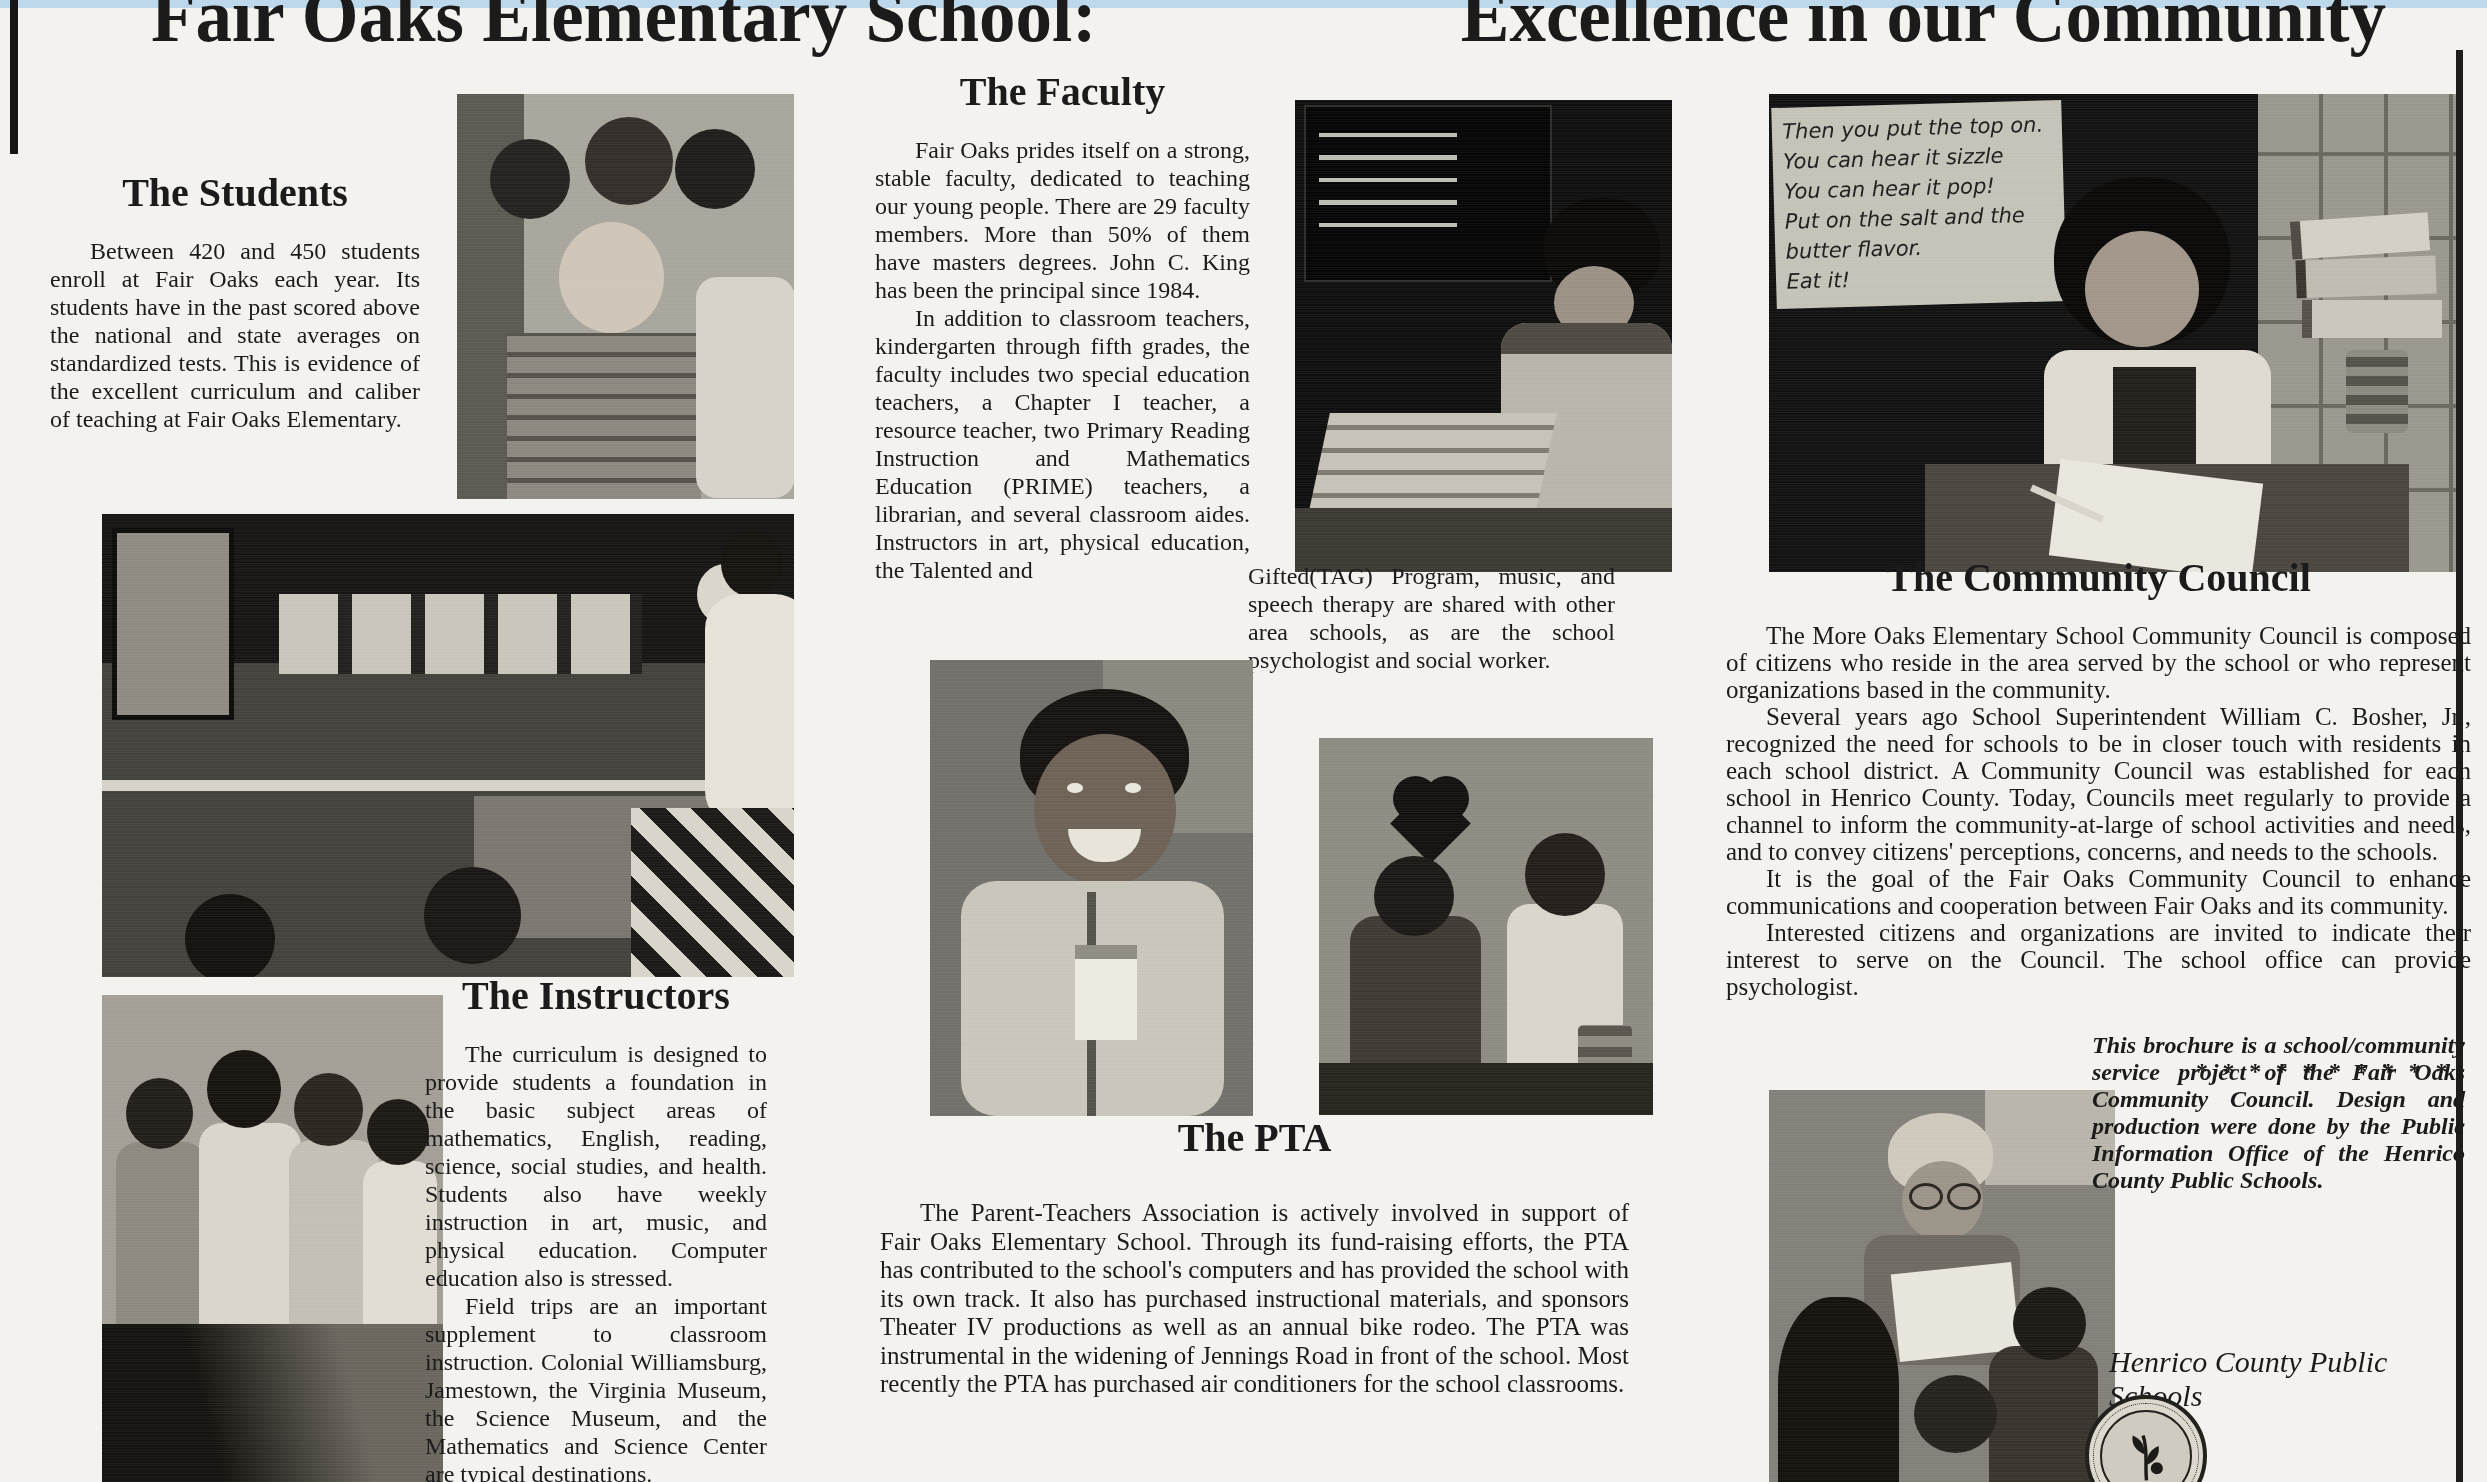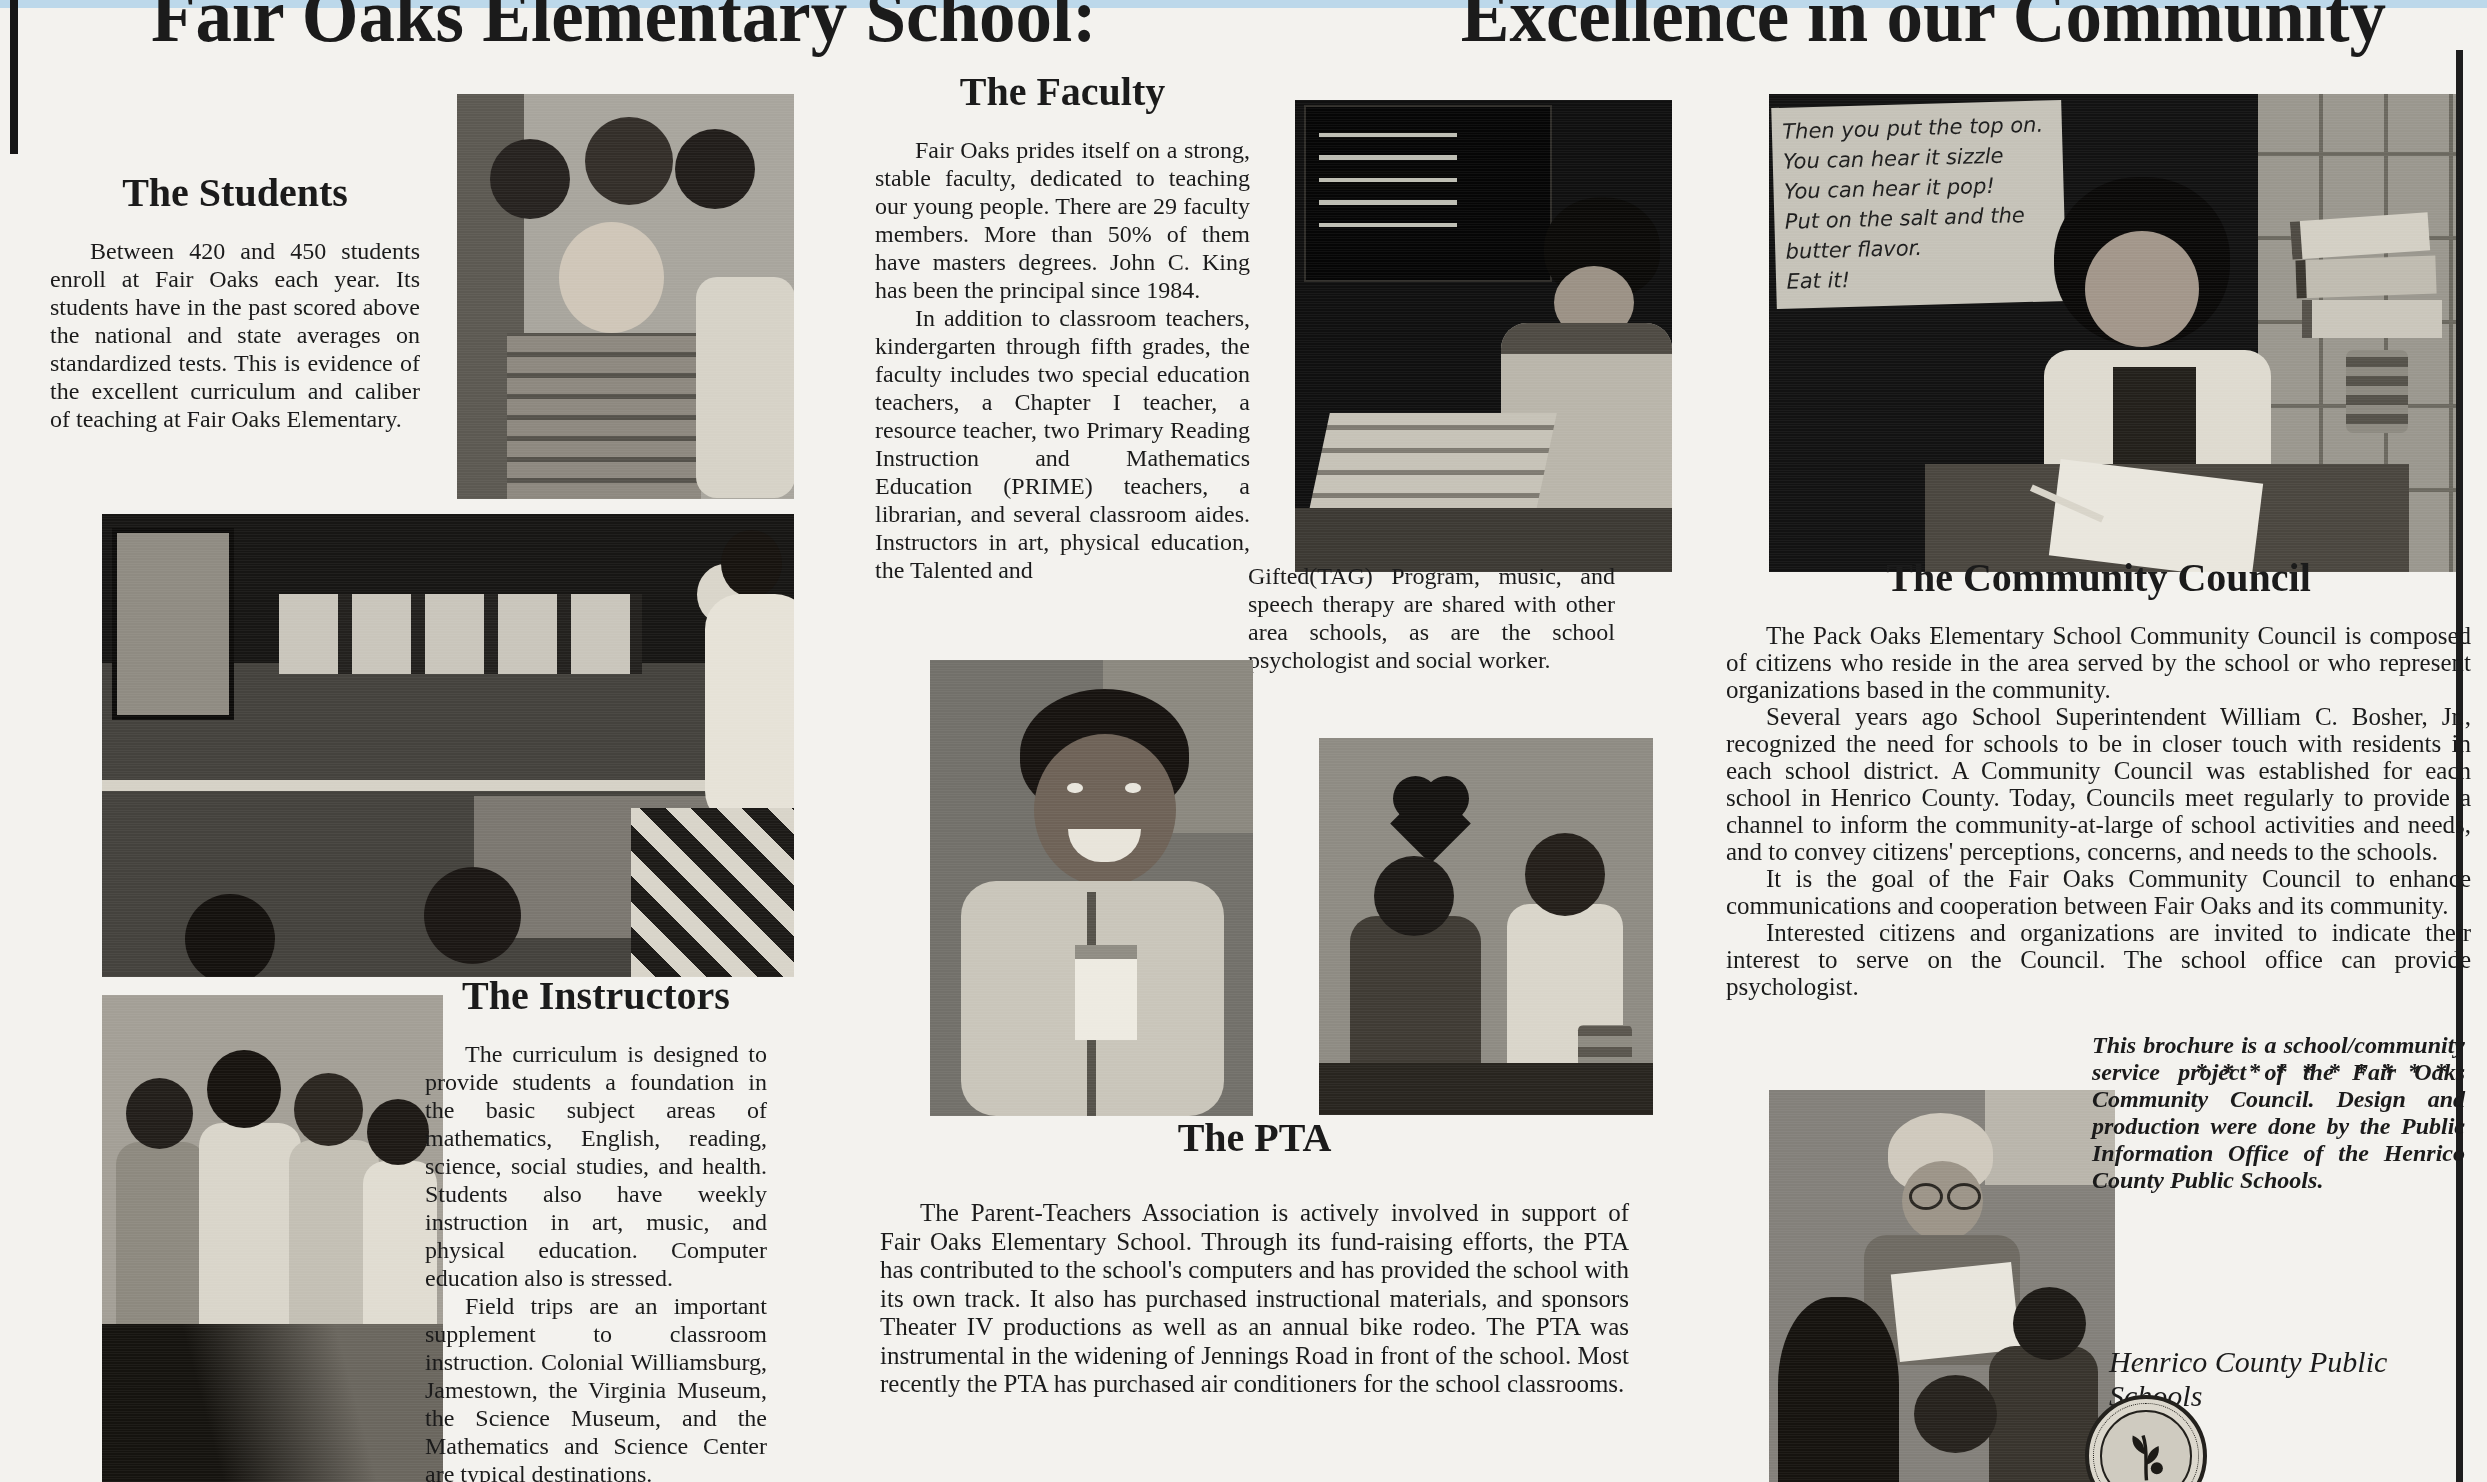--- a/index.html
+++ b/index.html
@@ -284,21 +284,21 @@
     <div class="pG-book2"></div>
     <div class="pG-book3"></div>
     <div class="pG-can"></div>
     <div class="pG-desk"></div>
     <div class="pG-paper"></div>
     <div class="pG-pencil"></div>
   </figure>
 
   <section class="col community">
     <h2 class="sec">The Community Council</h2>
-    <p>The Pack Oaks Elementary School Community Council is composed of citizens who reside in the area served by the school or who represent organizations based in the community.</p>
+    <p>The More Oaks Elementary School Community Council is composed of citizens who reside in the area served by the school or who represent organizations based in the community.</p>
     <p>Several years ago School Superintendent William C. Bosher, Jr., recognized the need for schools to be in closer touch with residents in each school district. A Community Council was established for each school in Henrico County. Today, Councils meet regularly to provide a channel to inform the community-at-large of school activities and needs, and to convey citizens' perceptions, concerns, and needs to the schools.</p>
     <p>It is the goal of the Fair Oaks Community Council to enhance communications and cooperation between Fair Oaks and its community.</p>
     <p>Interested citizens and organizations are invited to indicate their interest to serve on the Council. The school office can provide psychologist.</p>
   </section>
 
   <div class="stars">* * * * * * * * * *</div>
 
   <figure class="photo" id="photoH">
     <div class="pH-shelf"></div>
     <div class="pH-thair"></div>

